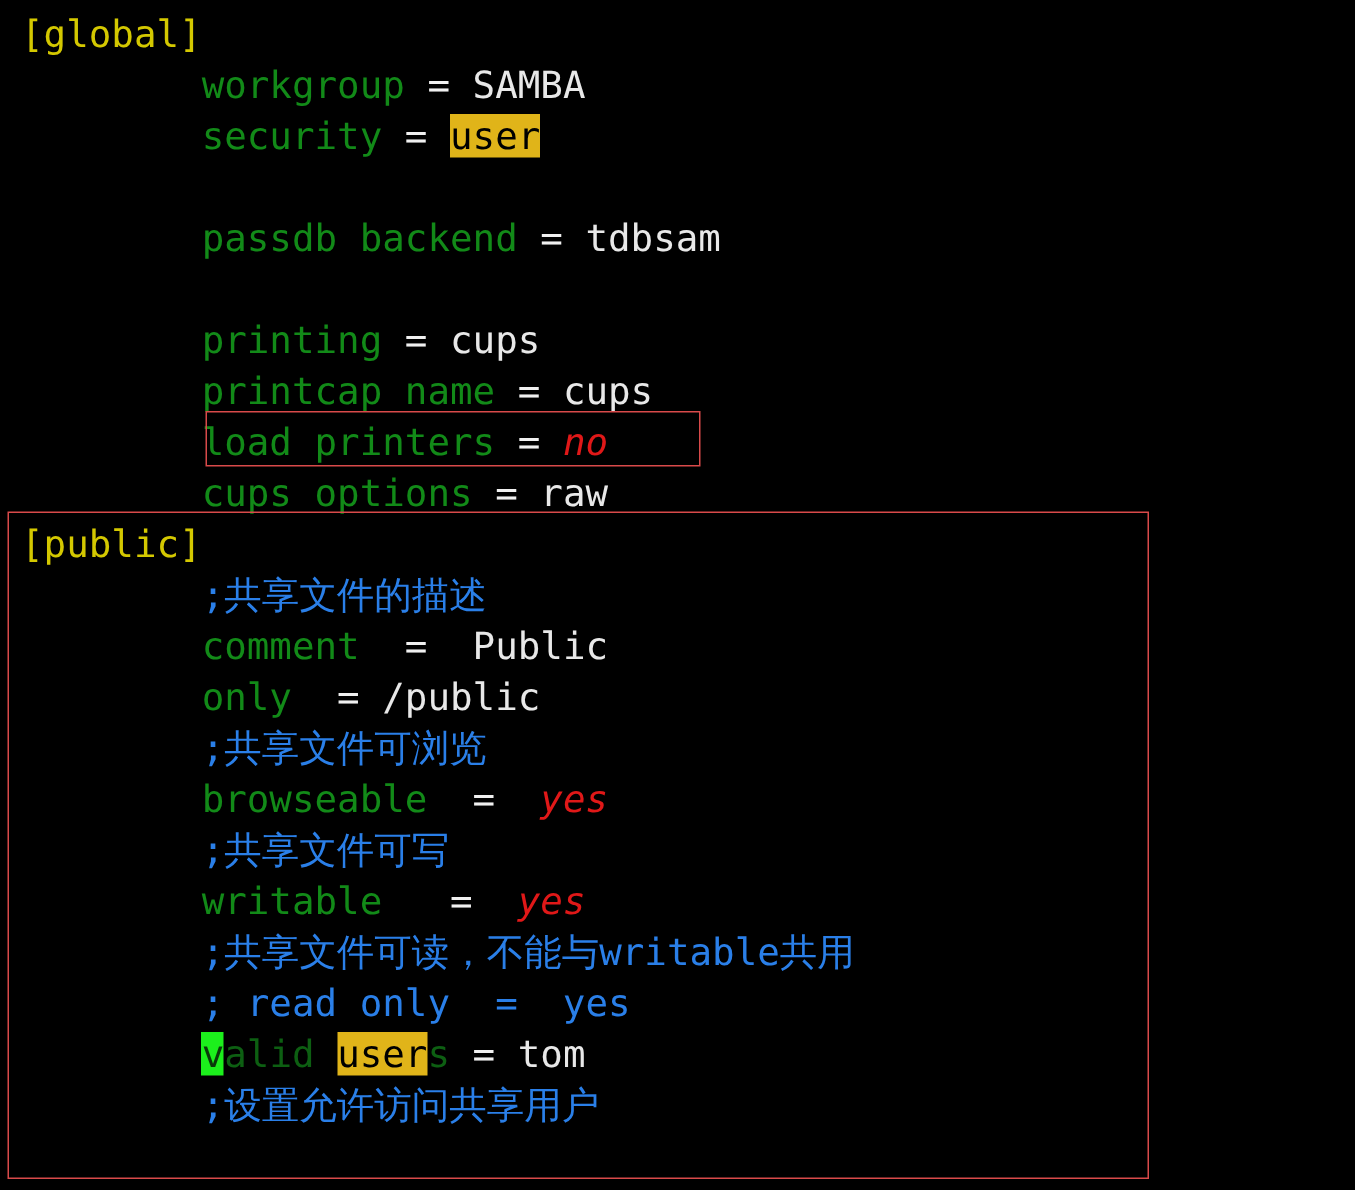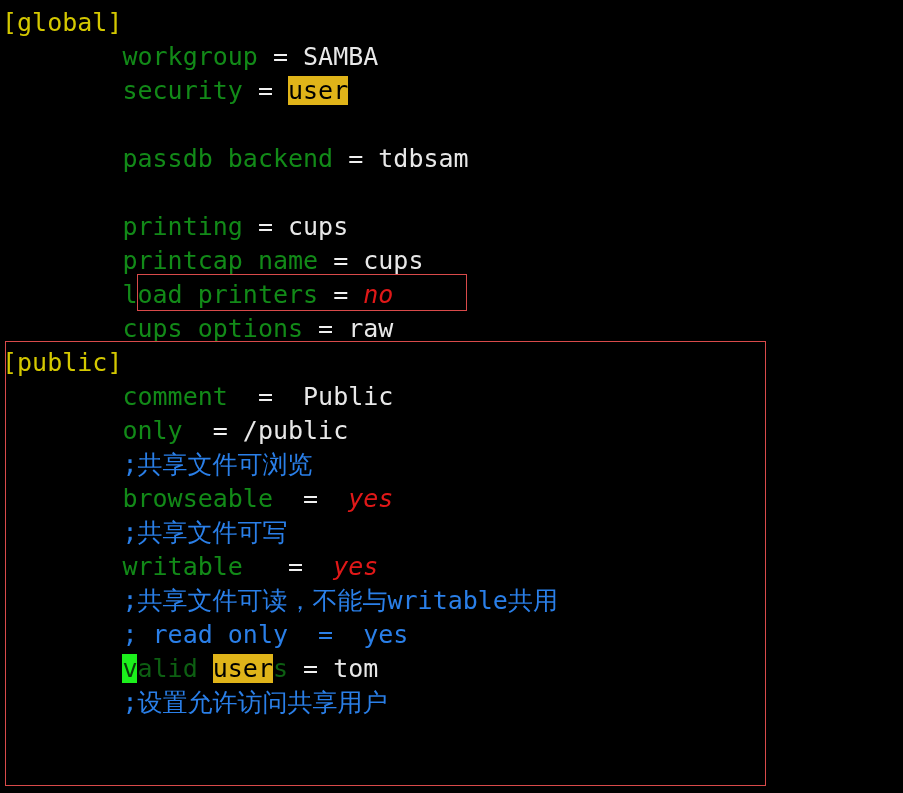--- a/index.html
+++ b/index.html
@@ -28,21 +28,21 @@
     width: 903px;
     padding-top: 6px;
     box-sizing: border-box;
   }
 
   .line {
     height: 34px;
     line-height: 34px;
     font-size: 25px;
     white-space: pre;
-    padding-left: 2px;
+    padding-left: 14px;
     letter-spacing: 0px;
   }
 
   
   .c-section   { color: #d4c800; }          
   .c-key       { color: #128a18; }          
   .c-val       { color: #e8e8e8; }          
   .c-eq        { color: #f0f0f0; }          
   .c-red       { color: #e01818; font-style: italic; }          
   .c-comment   { color: #2a7fe8; }          
@@ -87,20 +87,21 @@
       <div class="line"><span>        </span><span class="c-key">workgroup</span><span class="c-eq"> = </span><span class="c-val">SAMBA</span></div>
       <div class="line"><span>        </span><span class="c-key">security</span><span class="c-eq"> = </span><span class="hl-search">user</span></div>
       <div class="line"><span></span><span class="c-val"> </span></div>
       <div class="line"><span>        </span><span class="c-key">passdb backend</span><span class="c-eq"> = </span><span class="c-val">tdbsam</span></div>
       <div class="line"><span></span><span class="c-val"> </span></div>
       <div class="line"><span>        </span><span class="c-key">printing</span><span class="c-eq"> = </span><span class="c-val">cups</span></div>
       <div class="line"><span>        </span><span class="c-key">printcap name</span><span class="c-eq"> = </span><span class="c-val">cups</span></div>
       <div class="line"><span>        </span><span class="c-key">load printers</span><span class="c-eq"> = </span><span class="c-red">no</span></div>
       <div class="line"><span>        </span><span class="c-key">cups options</span><span class="c-eq"> = </span><span class="c-val">raw</span></div>
       <div class="line"><span></span><span class="c-section">[public]</span></div>
+      <div class="line"><span>        </span><span class="c-comment">;共享文件的描述</span></div>
       <div class="line"><span>        </span><span class="c-key">comment</span><span class="c-eq">  =  </span><span class="c-val">Public</span></div>
       <div class="line"><span>        </span><span class="c-key">only</span><span class="c-eq">  = </span><span class="c-val">/public</span></div>
       <div class="line"><span>        </span><span class="c-comment">;共享文件可浏览</span></div>
       <div class="line"><span>        </span><span class="c-key">browseable</span><span class="c-eq">  =  </span><span class="c-red">yes</span></div>
       <div class="line"><span>        </span><span class="c-comment">;共享文件可写</span></div>
       <div class="line"><span>        </span><span class="c-key">writable</span><span class="c-eq">   =  </span><span class="c-red">yes</span></div>
       <div class="line"><span>        </span><span class="c-comment">;共享文件可读，不能与writable共用</span></div>
       <div class="line"><span>        </span><span class="c-comment">; read only  =  yes</span></div>
       <div class="line"><span>        </span><span class="hl-cursor">v</span><span class="c-dim">alid </span><span class="hl-search">user</span><span class="c-dim">s</span><span class="c-eq"> = </span><span class="c-val">tom</span></div>
       <div class="line"><span>        </span><span class="c-comment">;设置允许访问共享用户</span></div>

